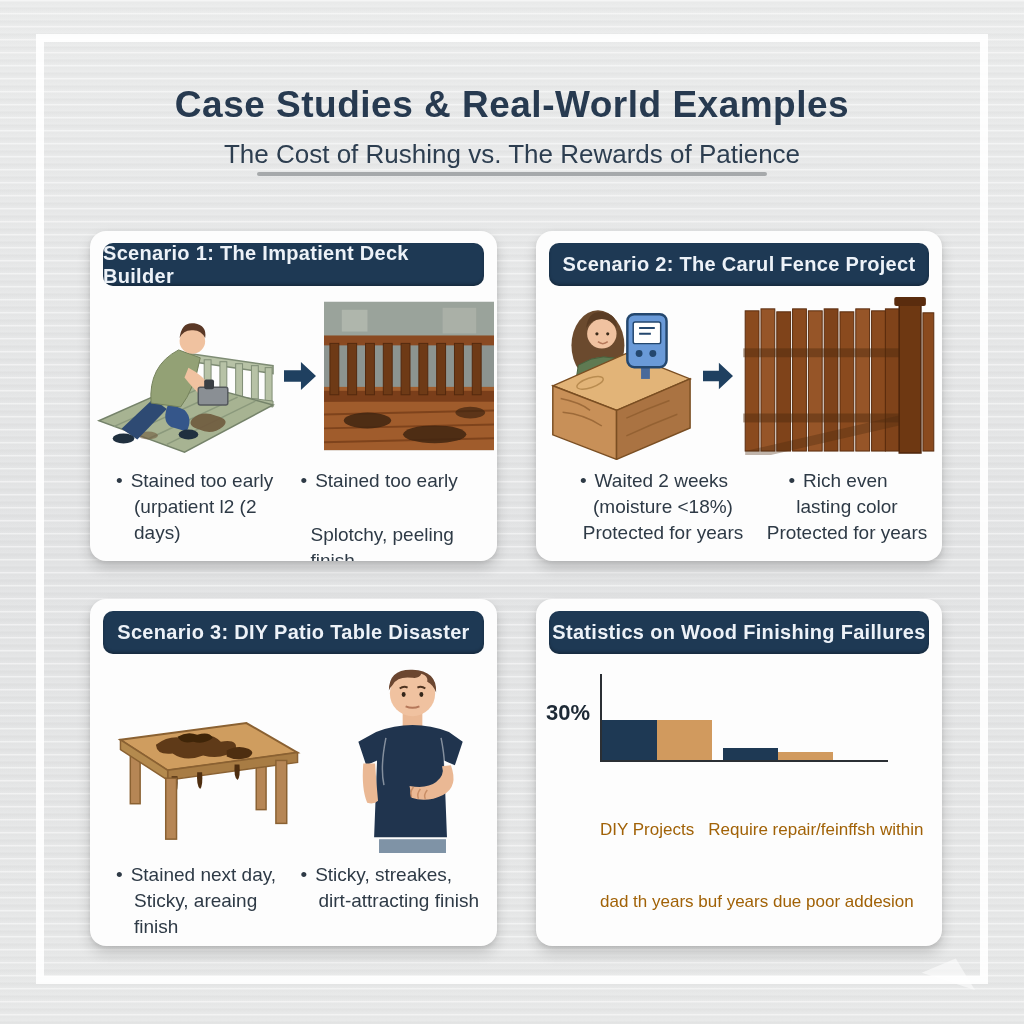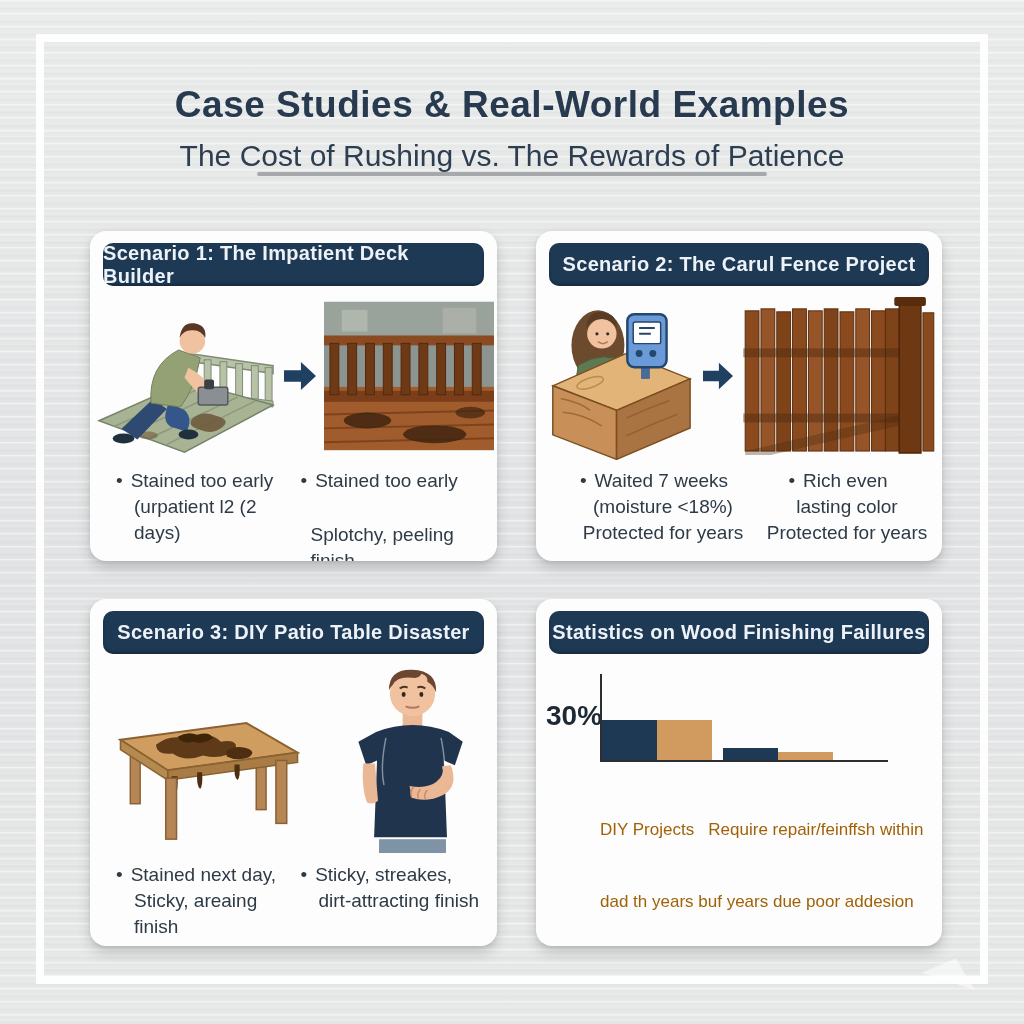--- a/index.html
+++ b/index.html
@@ -29,21 +29,21 @@
     border-bottom:24px solid rgba(255,255,255,0.55);
     transform:rotate(18deg);
   }
   .main-title {
     position:absolute; top:84px; left:0; width:100%;
     text-align:center; font-size:37px; font-weight:bold;
     color:#273a50; letter-spacing:0.5px;
   }
   .subtitle {
     position:absolute; top:139px; left:0; width:100%;
-    text-align:center; font-size:30px; color:#2d3e50;
+    text-align:center; font-size:26px; color:#2d3e50;
   }
   .subtitle-rule {
     position:absolute; top:172px; left:257px; width:510px; height:4px;
     background:#a6a9ab; border-radius:2px;
   }
   .card {
     position:absolute; background:#fdfdfd; border-radius:16px;
     box-shadow:0 7px 14px rgba(0,0,0,0.16), 0 2px 4px rgba(0,0,0,0.08);
     overflow:hidden;
   }
@@ -64,21 +64,21 @@
   .illo-row.tall { height:198px; gap:34px; }
   .bullets { display:flex; padding:6px 12px 0 26px; }
   .bcol { width:50%; font-size:19px; color:#2e3a46; line-height:26px; }
   .bline { padding-left:18px; }
   .bline.dot::before { content:"\2022"; margin-left:-18px; padding-right:8px; color:#2e3a46; }
   .bitem { margin-bottom:2px; }
 
   
   .chart-zone { position:relative; margin:20px 20px 0 64px; height:88px; }
   .chart-ylabel {
-    position:absolute; left:-54px; top:26px; font-size:28px; font-weight:bold; color:#1d2935;
+    position:absolute; left:-54px; top:26px; font-size:22px; font-weight:bold; color:#1d2935;
   }
   .chart-axis {
     position:relative; width:288px; height:100%;
     border-left:2px solid #2b2f34; border-bottom:2px solid #2b2f34;
     display:flex; align-items:flex-end;
   }
   .chart-axis .bar { width:55px; flex:none; }
   .chart-axis .bar:nth-child(2) { margin-right:11px; }
   .chart-caption {
     margin:8px 8px 0 64px; font-size:17px; line-height:24px; color:#a16207;
@@ -231,21 +231,21 @@
       <rect x="2" y="118" width="160" height="9" fill="#4e2a0e" opacity="0.45"></rect>
       <path d="M4,156 L160,120 L160,130 L4,166 Z" fill="#4e2a0e" opacity="0.35"></path>
       <rect x="160" y="6" width="22" height="152" fill="#6e3812" stroke="#4e260c" stroke-width="1.5"></rect>
       <rect x="155" y="0" width="32" height="9" rx="2" fill="#5a2c0e"></rect>
       <rect x="184" y="16" width="11" height="140" fill="#8a4a1e" stroke="#5a2c0e" stroke-width="1"></rect>
     </svg>
   </div>
   <div class="bullets">
     <div class="bcol">
       <div class="bitem">
-        <div class="bline dot">Waited 7 weeks</div>
+        <div class="bline dot">Waited 2 weeks</div>
         <div class="bline">(moisture &lt;18%)</div>
         <div class="bline">Protected for years</div>
       </div>
     </div>
     <div class="bcol">
       <div class="bitem">
         <div class="bline dot">Rich even</div>
         <div class="bline">lasting color</div>
         <div class="bline">Protected for years</div>
       </div>

